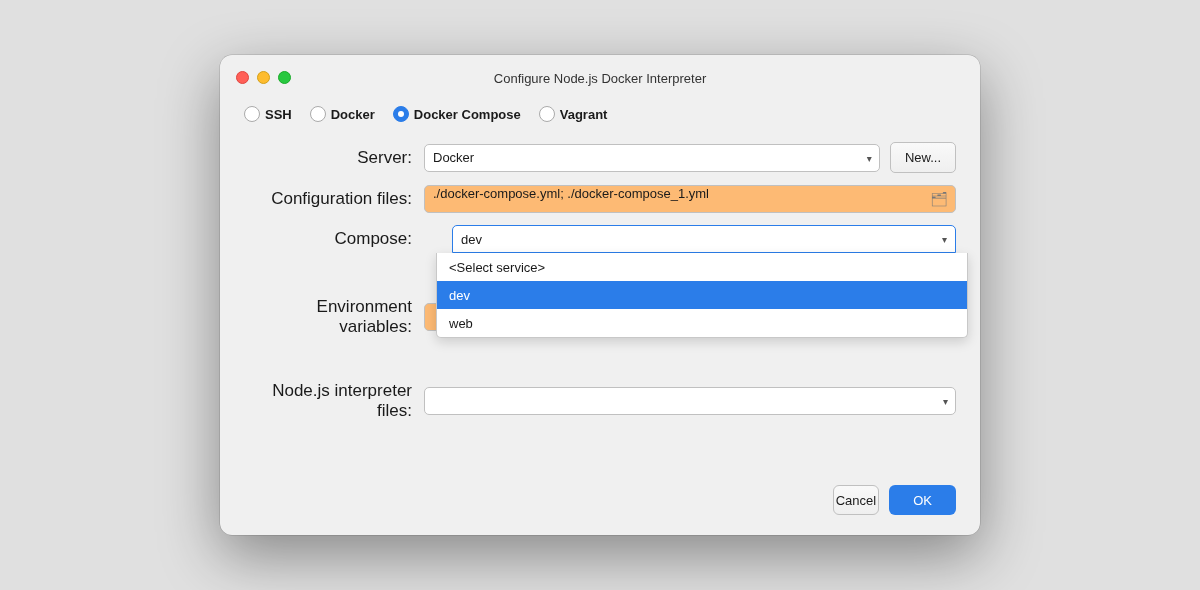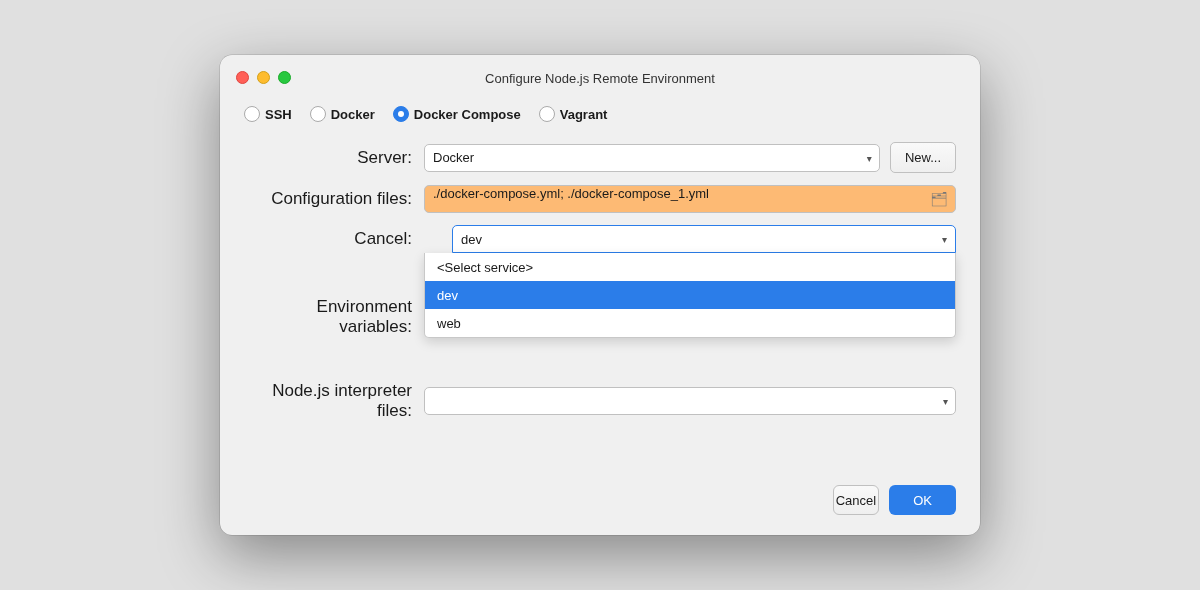--- a/index.html
+++ b/index.html
@@ -218,21 +218,21 @@
       font-size: 13px;
       color: #1a1a1a;
       display: flex;
       align-items: center;
       cursor: pointer;
       position: relative;
     }
 
     .service-dropdown {
       position: absolute;
-      left: 0;
+      left: 12px;
       top: 28px;
       width: 100%;
       background: #fff;
       border: 1px solid #c8c8c8;
       border-top: none;
       border-radius: 0 0 5px 5px;
       box-shadow: 0 4px 12px rgba(0,0,0,0.15);
       z-index: 100;
       overflow: hidden;
     }
@@ -292,21 +292,21 @@
 <body>
 
 <div class="dialog">
 
   <div class="titlebar">
     <div class="window-controls">
       <div class="wc wc-close"></div>
       <div class="wc wc-min"></div>
       <div class="wc wc-max"></div>
     </div>
-    <span class="dialog-title">Configure Node.js Remote Environment</span>
+    <span class="dialog-title">Configure Node.js Docker Interpreter</span>
   </div>
 
   <div class="dialog-body">
 
     <div class="radio-row">
       <div class="radio-item">
         <div class="radio-outer"></div>
         <span class="radio-label">SSH</span>
       </div>
       <div class="radio-item">
@@ -344,21 +344,21 @@
         <div class="config-input-wrapper">
           <div class="config-input">
             <span>./docker-compose.yml; ./docker-compose_1.yml</span>
           </div>
           <span class="folder-icon">🗂</span>
         </div>
       </div>
     </div>
 
     <div class="form-row service-row">
-      <span class="form-label">Cancel:</span>
+      <span class="form-label">Compose:</span>
       <div class="form-control" style="position:relative;padding-left:28px;">
         <div class="service-select-box">
           <span>dev</span>
           <span style="position:absolute;right:8px;top:50%;transform:translateY(-50%);font-size:10px;color:#555;">▾</span>
         </div>
         <div class="service-dropdown">
           <div class="dropdown-item">
             <span>&lt;Select service&gt;</span>
           </div>
           <div class="dropdown-item selected">

